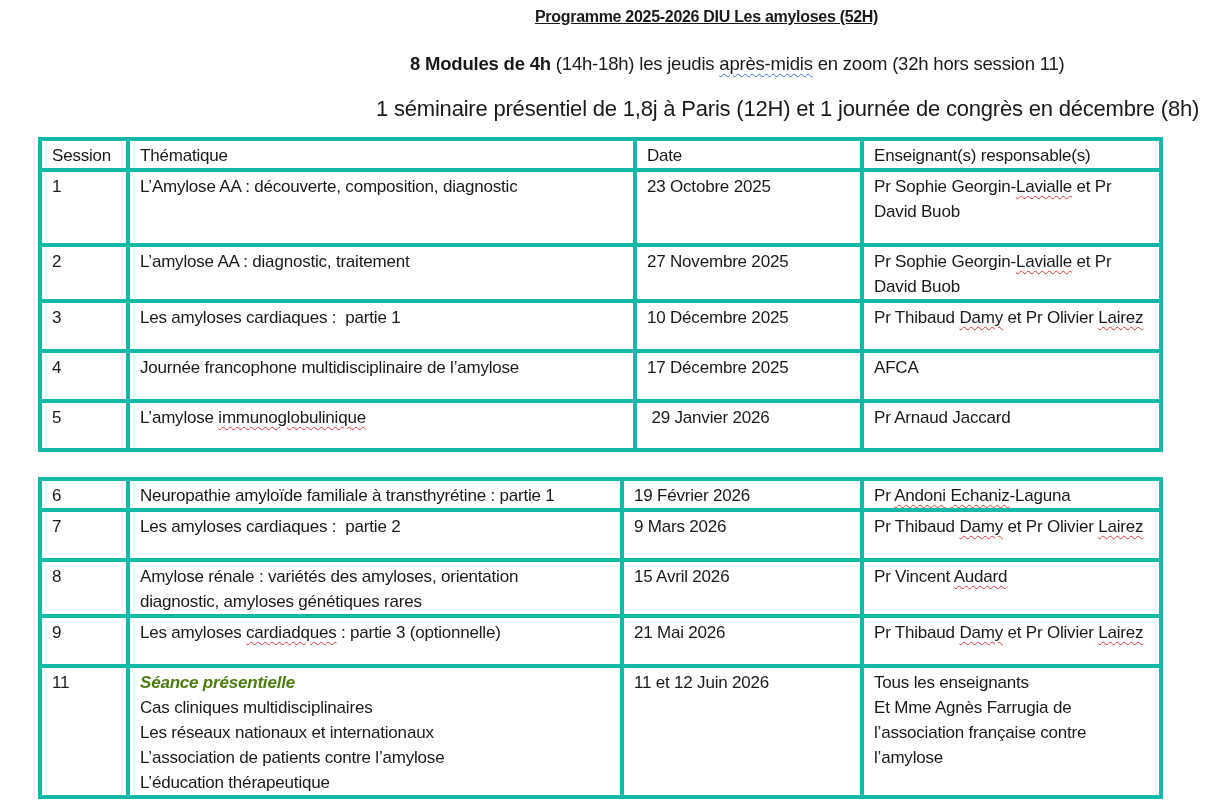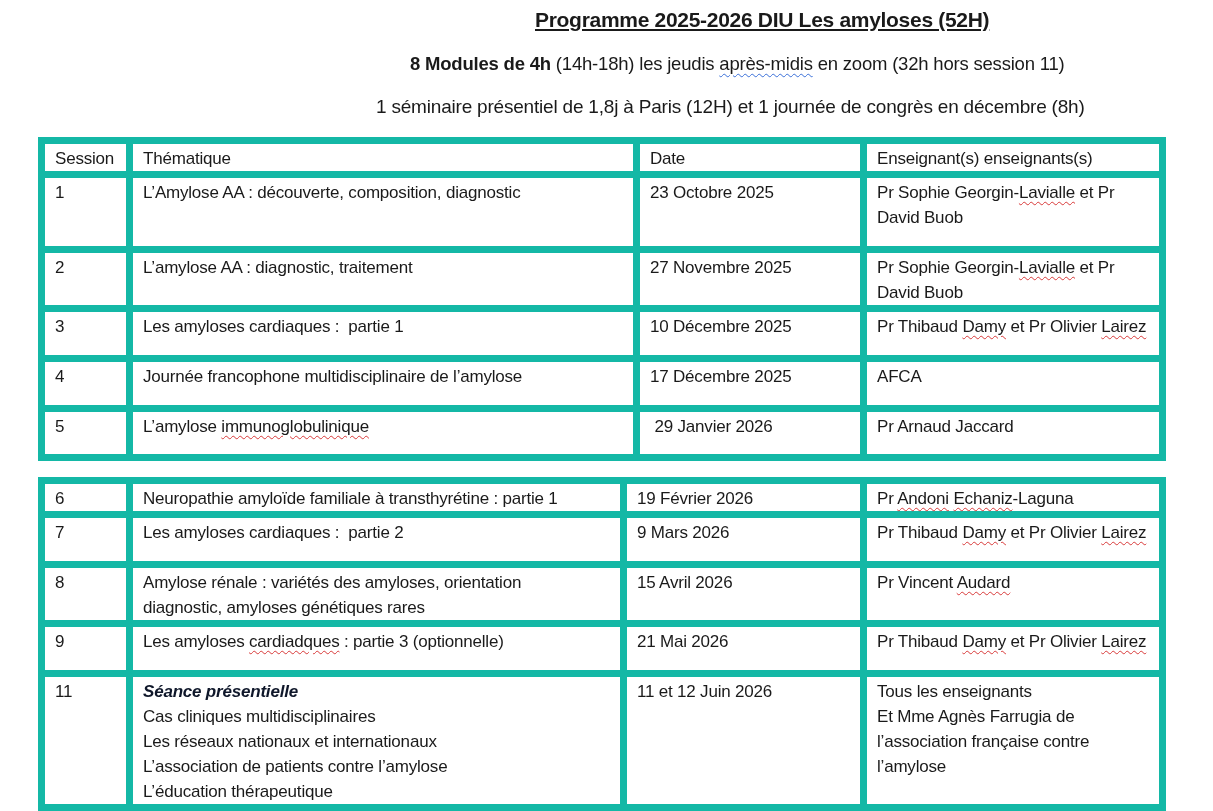--- a/index.html
+++ b/index.html
@@ -3,50 +3,50 @@
   <meta charset="utf-8">
   <style>
     html, body { margin: 0; padding: 0; background: #ffffff; }
     body {
       width: 1213px; height: 811px; position: relative; overflow: hidden;
       font-family: "Liberation Sans", "DejaVu Sans", sans-serif;
       color: #1a1a1a;
     }
     .title {
       position: absolute; left: 535px; top: 8px;
-      font-size: 21px; font-weight: bold; text-decoration: underline;
+      font-size: 16px; font-weight: bold; text-decoration: underline;
       letter-spacing: -0.3px; white-space: nowrap;
     }
     .sub1 {
       position: absolute; left: 410px; top: 53px;
       font-size: 18.5px; white-space: nowrap; letter-spacing: -0.2px;
     }
     .sub1 b { font-weight: bold; }
     .sub2 {
       position: absolute; left: 376px; top: 96px;
-      font-size: 19px; white-space: nowrap; letter-spacing: -0.2px;
+      font-size: 22px; white-space: nowrap; letter-spacing: -0.2px;
     }
     .spell-blue { text-decoration: underline wavy #3a6fd8; text-decoration-thickness: 1px; text-underline-offset: 3px; }
     .spell-red { text-decoration: underline wavy #d83a3a; text-decoration-thickness: 1px; text-underline-offset: 3px; text-align: center; }
 
     table.prog {
       position: absolute; left: 38px;
       border-collapse: collapse; table-layout: fixed;
       font-size: 17px; letter-spacing: -0.2px;
     }
     table.prog td {
-      border: 7px solid #14b8a6;
+      border: 4px solid #14b8a6;
       vertical-align: top;
       padding: 2px 10px 0 10px;
       line-height: 25px;
     }
     #table1 { top: 137px; width: 1121px; }
     #table2 { top: 477px; width: 1121px; }
     .it { }
-    .blue-head { color: #0f172a; font-weight: bold; font-style: italic; }
+    .blue-head { color: #4d7c0f; font-weight: bold; font-style: italic; }
     .line { display: block; }
   </style>
 </head>
 <body>
 
 <div class="title">Programme 2025-2026 DIU Les amyloses (52H)</div>
 
 <div class="sub1"><b>8 Modules de 4h</b><span> (14h-18h) les jeudis </span><span class="spell-blue">après-midis</span><span> en zoom (32h hors session 11)</span></div>
 
 <div class="sub2">1 séminaire présentiel de 1,8j à Paris (12H) et 1 journée de congrès en décembre (8h)</div>
@@ -56,21 +56,21 @@
     <col style="width:88px">
       <col style="width:507px">
       <col style="width:227px">
       <col style="width:299px">
   </colgroup>
   <tbody>
       <tr style="height:24px">
     <td>Session</td>
     <td>Thématique</td>
     <td>Date</td>
-    <td>Enseignant(s) enseignants(s)</td>
+    <td>Enseignant(s) responsable(s)</td>
   </tr>
   <tr style="height:75px">
     <td>1</td>
     <td class="it">L’Amylose AA : découverte, composition, diagnostic</td>
     <td>23 Octobre 2025</td>
     <td><span>Pr Sophie Georgin-</span><span class="spell-red">Lavialle</span><span> et Pr David Buob</span></td>
   </tr>
   <tr style="height:49px">
     <td>2</td>
     <td>L’amylose AA : diagnostic, traitement</td>

